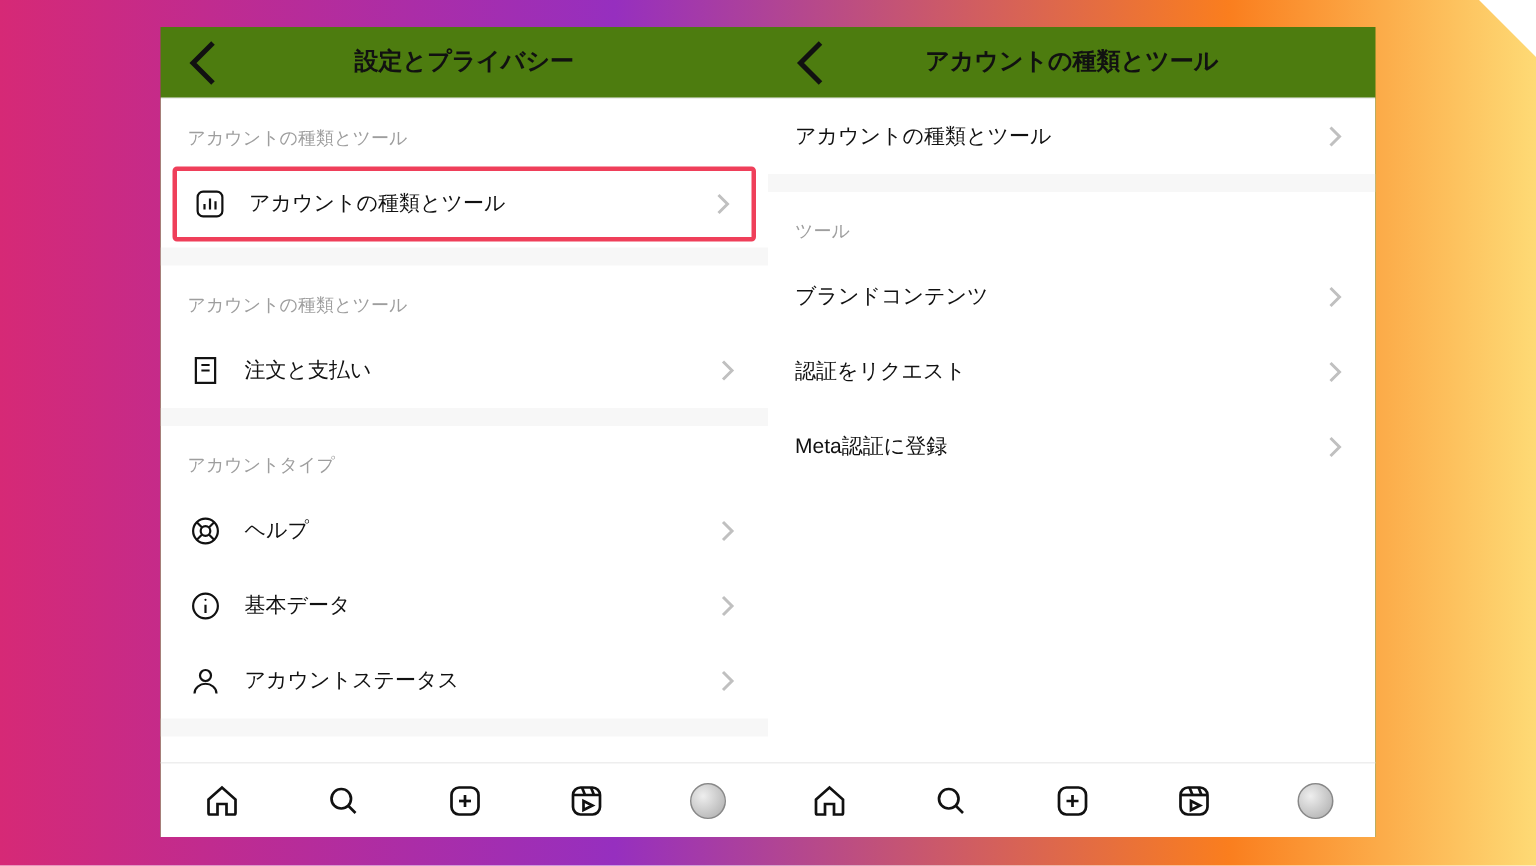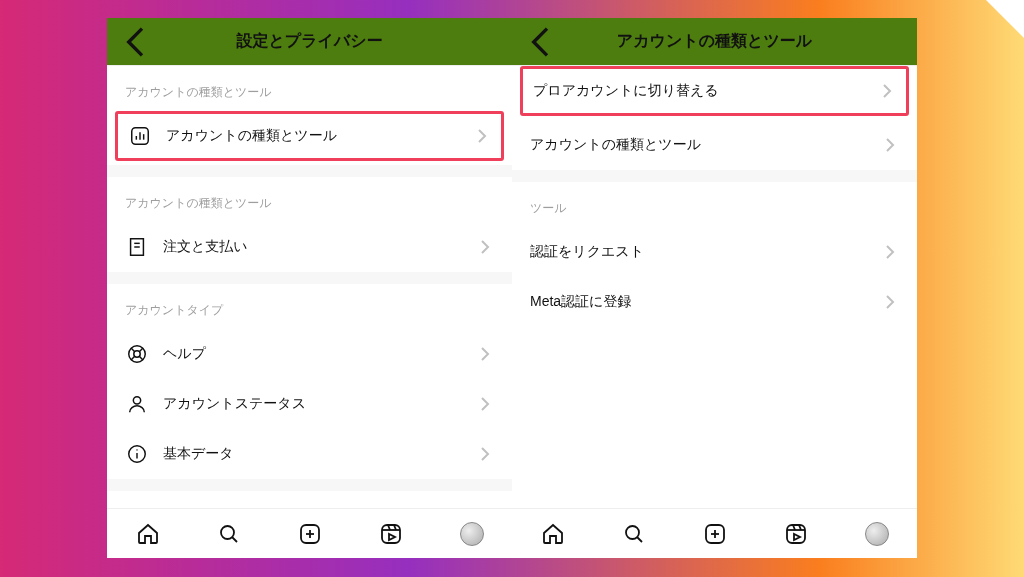--- a/index.html
+++ b/index.html
@@ -204,41 +204,41 @@
         <div class="chev">
             <svg viewBox="0 0 10 14">
               <polyline points="2 1 8 7 2 13"></polyline>
             </svg>
           </div>
       </div>
 
       <div class="row">
         <div class="icon">
           <svg viewBox="0 0 24 24">
-              <circle cx="12" cy="8" r="4"></circle>
-              <path d="M4 21c0-4 4-7 8-7s8 3 8 7"></path>
-            </svg>
-        </div>
-        <div class="label">アカウントステータス</div>
-        <div class="chev">
-            <svg viewBox="0 0 10 14">
-              <polyline points="2 1 8 7 2 13"></polyline>
-            </svg>
-          </div>
-      </div>
-
-      <div class="row">
-        <div class="icon">
-          <svg viewBox="0 0 24 24">
               <circle cx="12" cy="12" r="9"></circle>
               <line x1="12" y1="11" x2="12" y2="17"></line>
               <circle cx="12" cy="7.5" r="0.8" fill="#111" stroke="none"></circle>
             </svg>
         </div>
         <div class="label">基本データ</div>
+        <div class="chev">
+            <svg viewBox="0 0 10 14">
+              <polyline points="2 1 8 7 2 13"></polyline>
+            </svg>
+          </div>
+      </div>
+
+      <div class="row">
+        <div class="icon">
+          <svg viewBox="0 0 24 24">
+              <circle cx="12" cy="8" r="4"></circle>
+              <path d="M4 21c0-4 4-7 8-7s8 3 8 7"></path>
+            </svg>
+        </div>
+        <div class="label">アカウントステータス</div>
         <div class="chev">
             <svg viewBox="0 0 10 14">
               <polyline points="2 1 8 7 2 13"></polyline>
             </svg>
           </div>
       </div>
 
       <div class="divider"></div>
 
       <div class="section-label">ログイン</div>
@@ -283,51 +283,51 @@
       <div class="back">
         <svg viewBox="0 0 24 24">
             <polyline points="15 4 7 12 15 20" fill="none" stroke="#111" stroke-width="2"></polyline>
           </svg>
       </div>
       <div class="title">アカウントの種類とツール</div>
     </div>
     <div class="content">
 
 
-      <div class="row highlight">
-        <div class="label">プロアカウントに切り替える</div>
-        <div class="chev">
-            <svg viewBox="0 0 10 14">
-              <polyline points="2 1 8 7 2 13"></polyline>
-            </svg>
-          </div>
-      </div>
 
       <div class="row">
         <div class="label">アカウントの種類とツール</div>
         <div class="chev">
             <svg viewBox="0 0 10 14">
               <polyline points="2 1 8 7 2 13"></polyline>
             </svg>
           </div>
       </div>
 
       <div class="divider"></div>
 
       <div class="section-label">ツール</div>
 
       <div class="row">
+        <div class="label">ブランドコンテンツ</div>
+        <div class="chev">
+            <svg viewBox="0 0 10 14">
+              <polyline points="2 1 8 7 2 13"></polyline>
+            </svg>
+          </div>
+      </div>
+
+      <div class="row">
         <div class="label">認証をリクエスト</div>
         <div class="chev">
             <svg viewBox="0 0 10 14">
               <polyline points="2 1 8 7 2 13"></polyline>
             </svg>
           </div>
       </div>
-
 
       <div class="row">
         <div class="label">Meta認証に登録</div>
         <div class="chev">
             <svg viewBox="0 0 10 14">
               <polyline points="2 1 8 7 2 13"></polyline>
             </svg>
           </div>
       </div>
 

